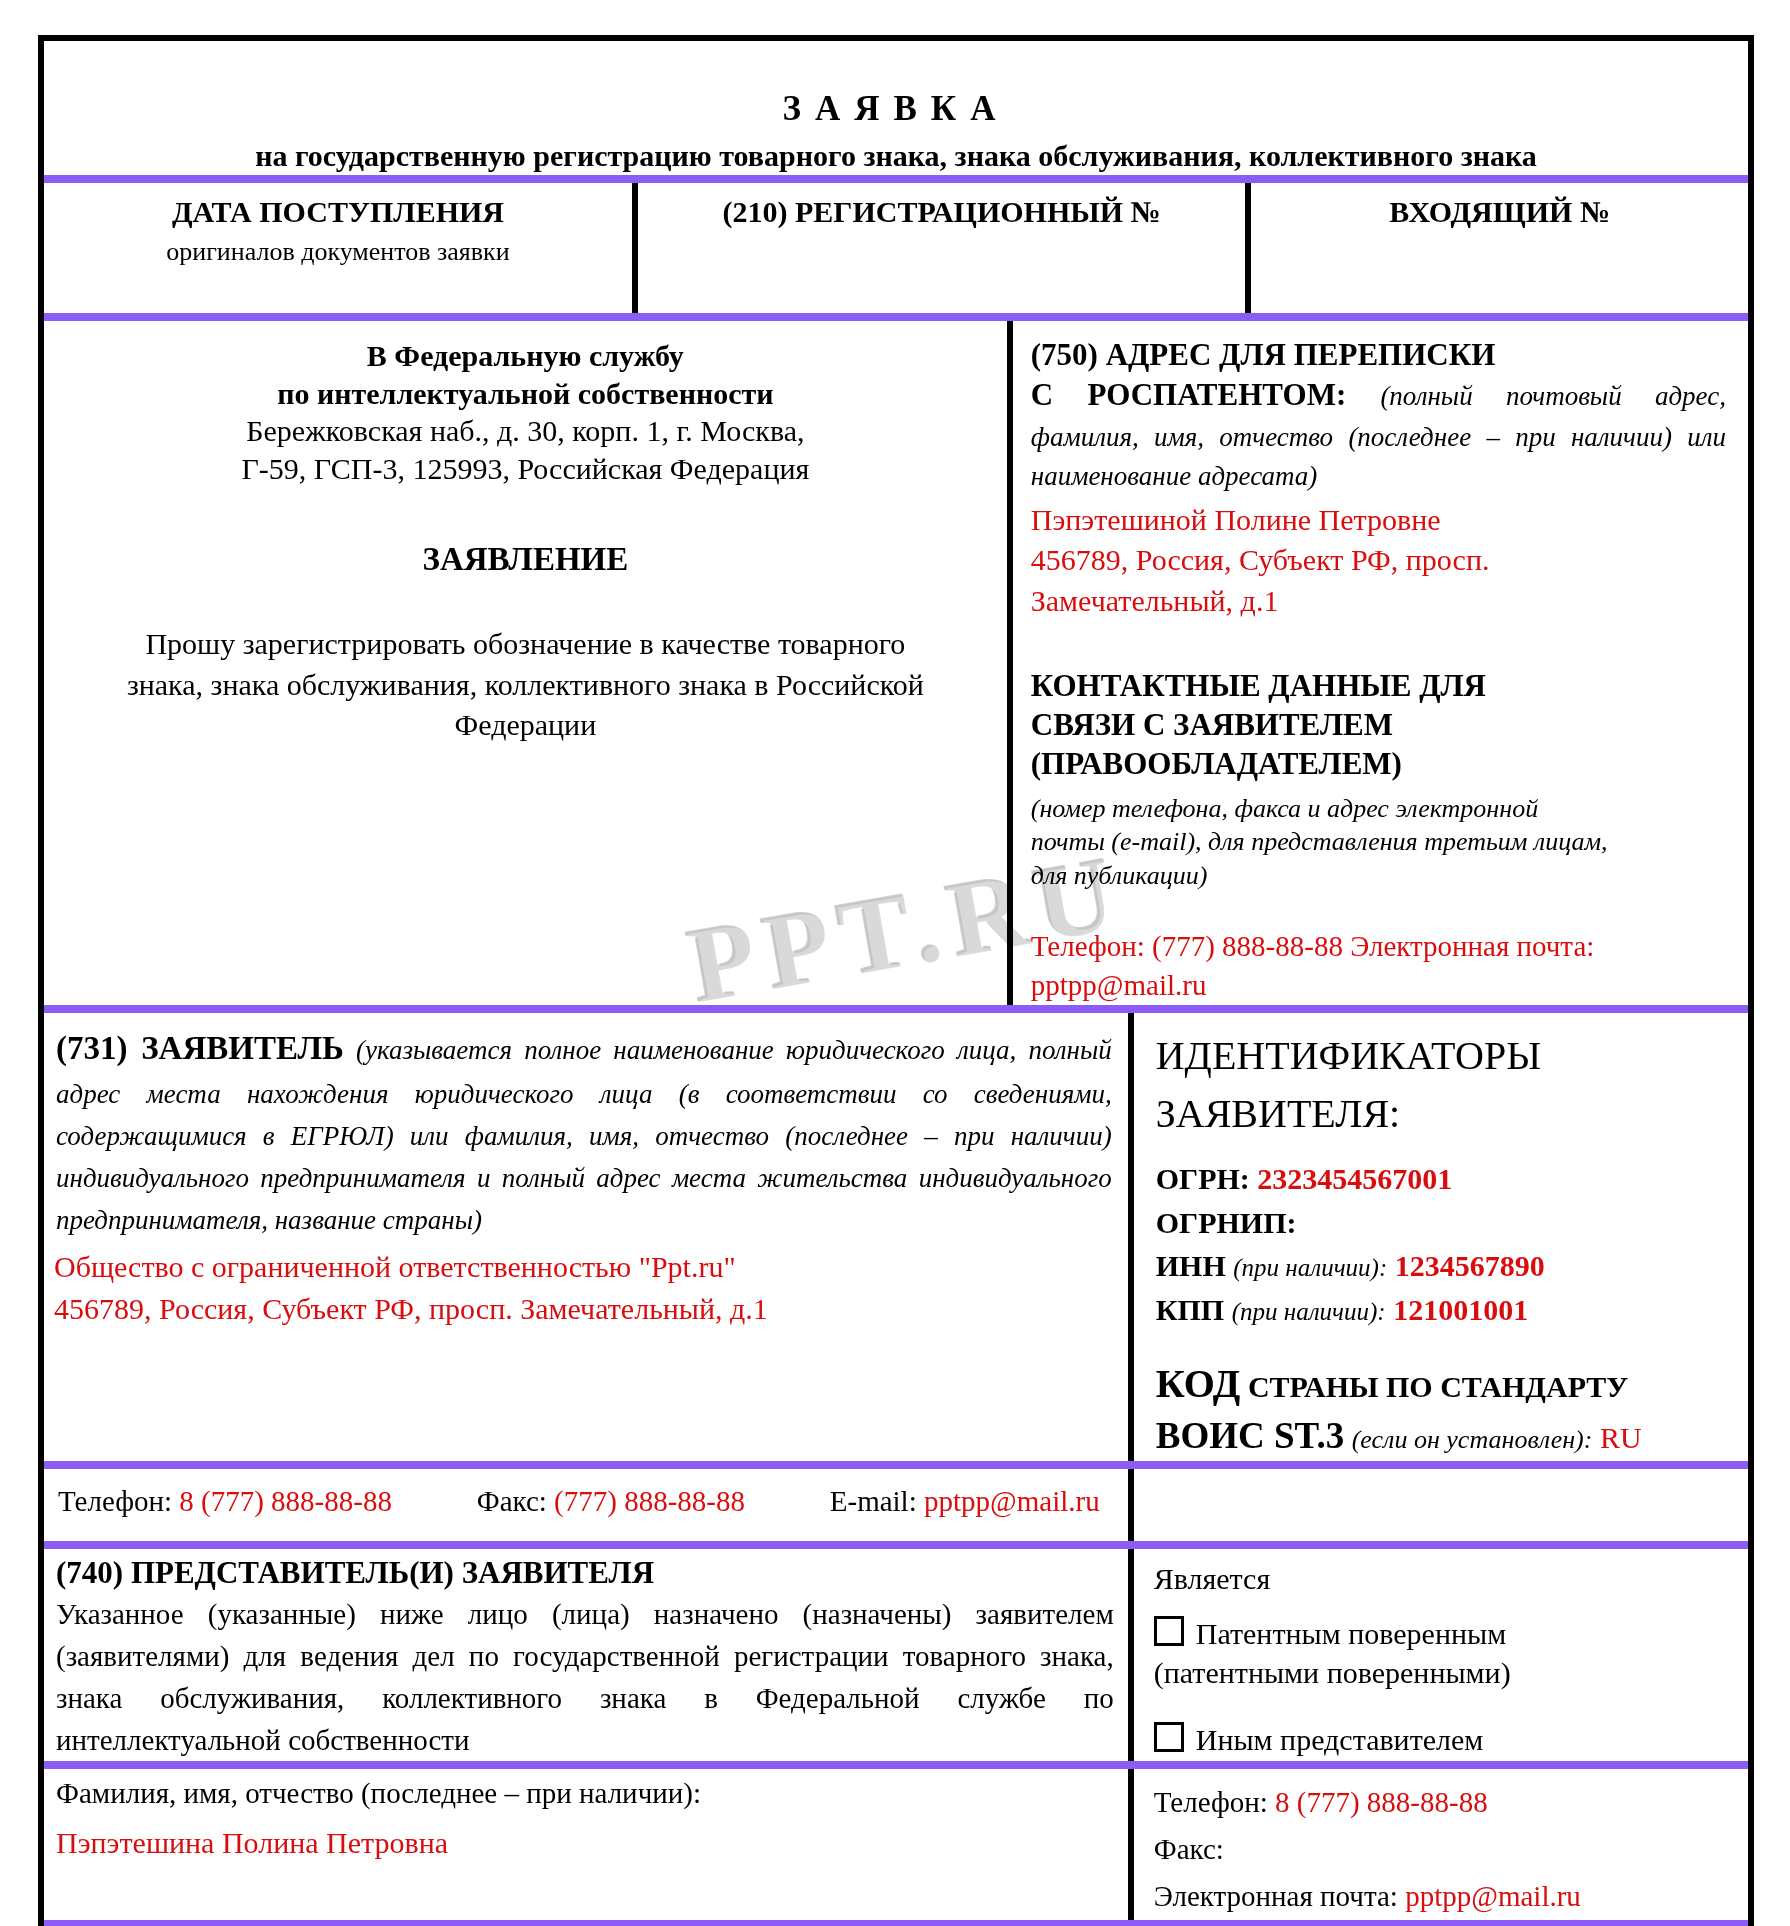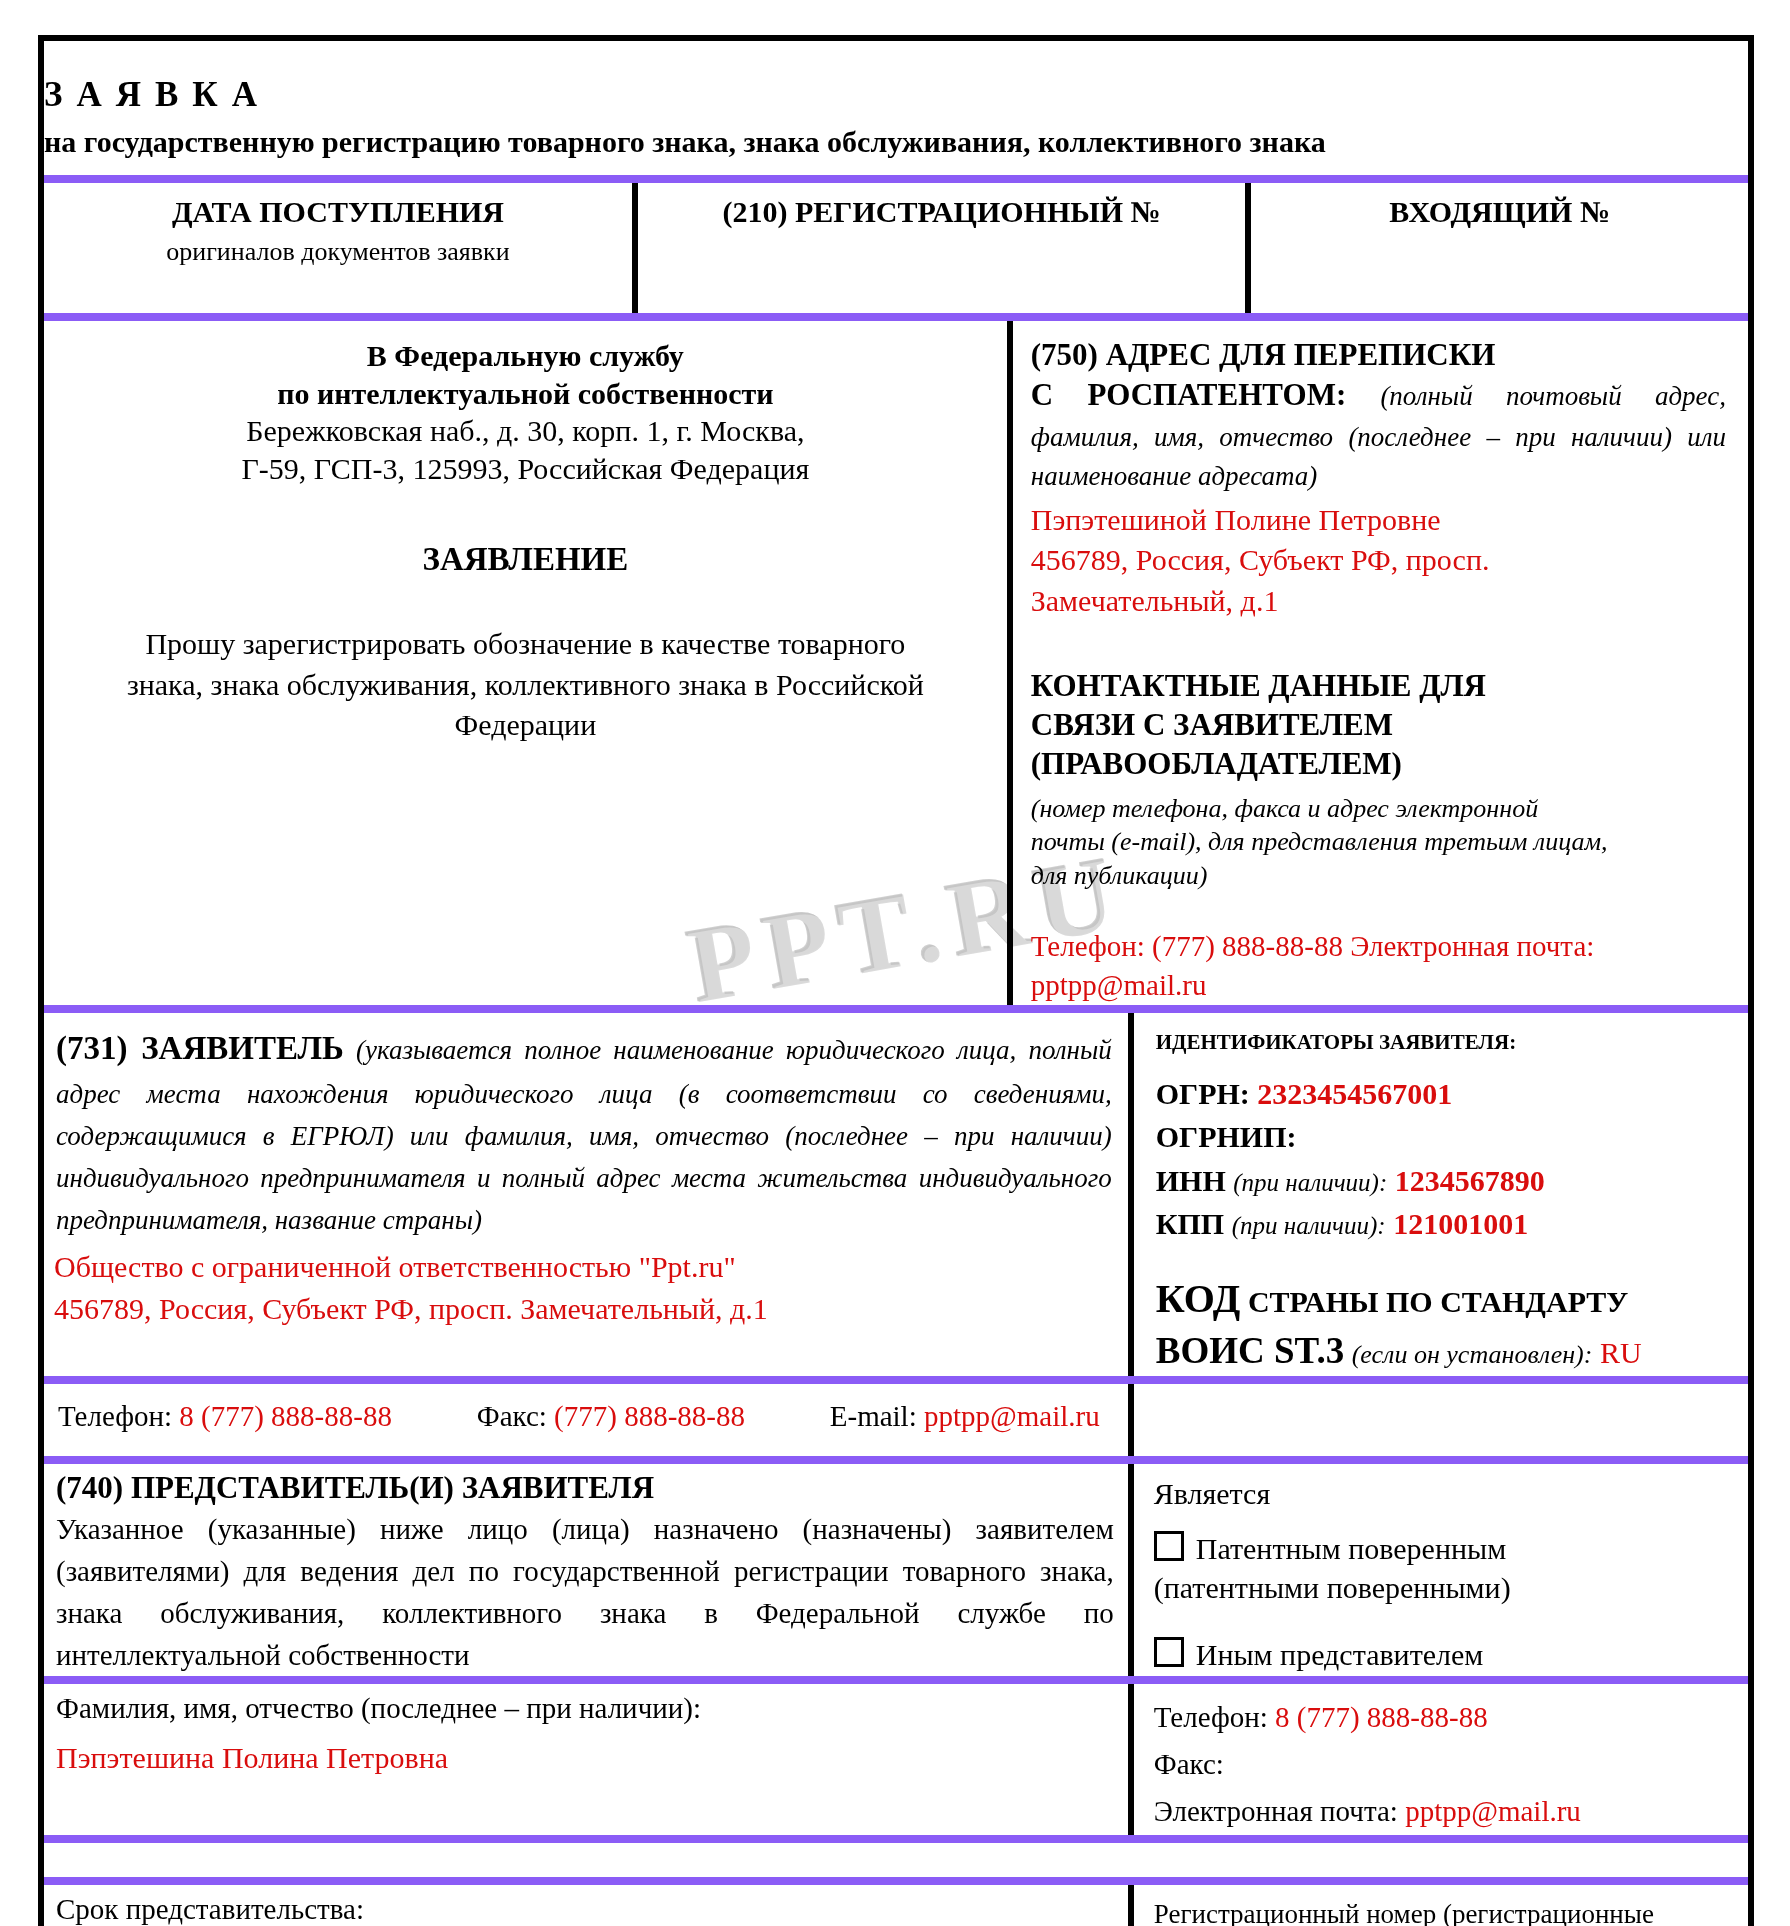--- a/index.html
+++ b/index.html
@@ -20,21 +20,21 @@
   
   .form{
     position:absolute;left:38px;top:35px;width:1716px;z-index:1;
     border:6px solid #000;box-sizing:border-box;background:transparent;
   }
   .row{display:flex;box-sizing:border-box;}
   .row + .row{border-top:8px solid #8b5cf6;}
   .cell{box-sizing:border-box;flex:0 0 auto;}
   .cell + .cell{border-left:6px solid #000;}
   
-  .r1{min-height:134px;display:block;text-align:left;padding-top:34px;}
+  .r1{min-height:134px;display:block;text-align:center;padding-top:48px;}
   .r2{min-height:138px;}
   .r3{min-height:640px;}
   .r4{min-height:330px;}
   .r5{min-height:80px;}
   .r6a{min-height:184px;}
   .r6b{min-height:100px;}
   .r6c{min-height:42px;}
   .r6d{min-height:124px;}
   
   .w-date{width:34.5%;} .w-reg{width:36%;} .w-inc{width:29.5%;}
@@ -65,21 +65,21 @@
   .contact-block .tt{font-size:31px;font-weight:bold;line-height:1.25;}
   .contact-hint{font-size:26px;margin-top:8px;max-width:580px;line-height:1.3;}
   .contact-vals{margin-top:34px;font-size:29px;line-height:1.35;max-width:640px;}
   
   .applicant{padding:10px 16px 0 12px;border-radius:31px;}
   .applicant .par{font-size:27px;line-height:1.55;}
   .applicant .code-title{font-size:33px;font-weight:bold;font-style:normal;}
   .applicant .vals{font-size:30px;line-height:1.4;margin-top:4px;margin-left:-2px;}
   
   .ids{padding:14px 10px 0 22px;font-size:30px;line-height:1.45;}
-  .ids .tt{font-size:21px;font-weight:bold;margin-bottom:14px;}
+  .ids .tt{font-size:40px;font-weight:normal;margin-bottom:14px;}
   .ids .small-hint{font-size:25px;}
   .country{margin-top:26px;line-height:1.35;}
   .kod{font-size:40px;font-weight:bold;}
   .vois{font-size:37px;font-weight:bold;}
   .country .rest{font-size:30px;font-weight:bold;}
   .country .small-hint{font-size:26px;}
   
   .contacts-line{display:flex;justify-content:space-between;padding:16px 28px 0 14px;font-size:29px;}
   
   .rep{padding:6px 14px 0 12px;}

